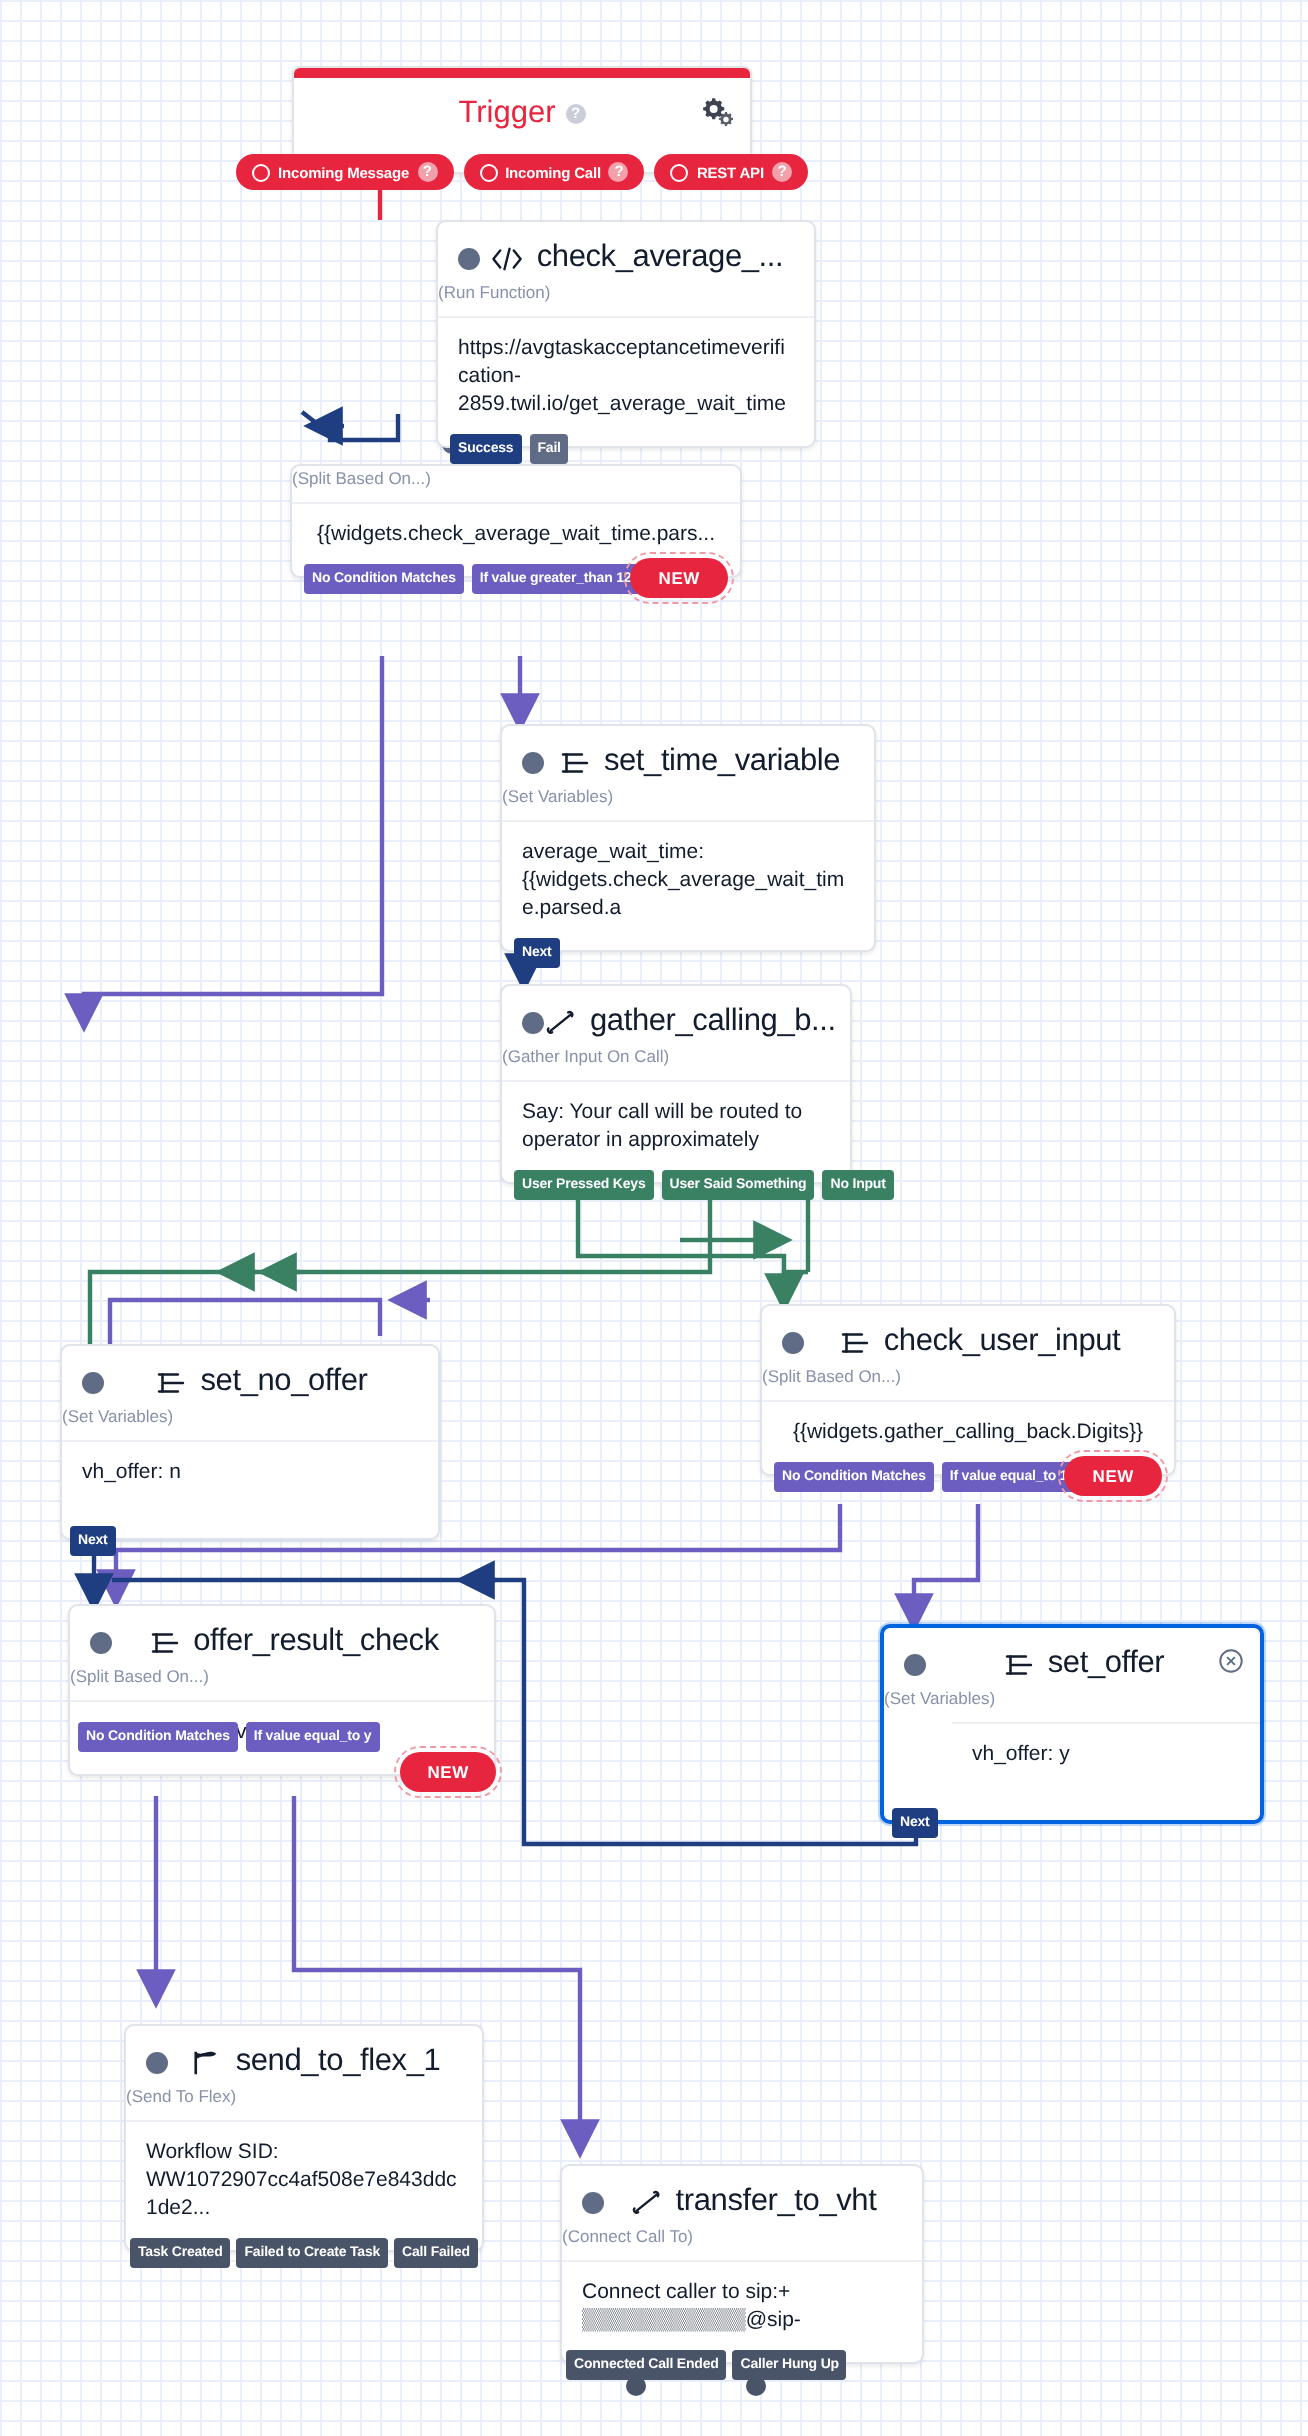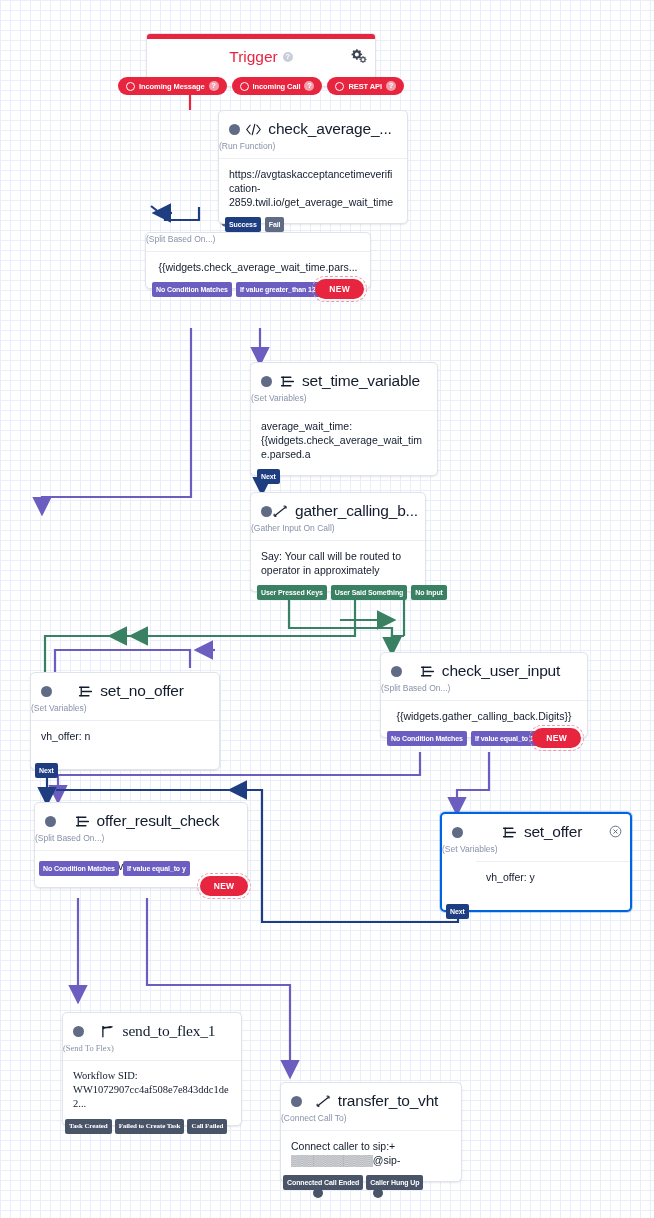--- a/index.html
+++ b/index.html
@@ -354,21 +354,21 @@
           </svg>
       </span>
     </div>
     <div class="w-sub">(Set Variables)</div>
     <div class="w-body" style="padding-bottom:26px;margin-left:34px;">vh_offer: y</div>
     <div class="ports" style="left:4px;">
       <span class="port blue">Next</span>
     </div>
   </div>
 
-  <div class="widget" style="left:62px;top:1012px;width:178px;font-family:Liberation Serif, serif;">
+  <div class="widget" style="left:62px;top:1012px;width:178px;">
     <div class="w-head">
       <span class="dot"></span>
       <span class="w-titlewrap">
         <span class="w-icon">
           <svg viewBox="0 0 18 16" width="17" height="15" fill="#121c2d">
               <path d="M3 2 L3 14 M3 2 C6 5 10 0 14 3 C11 6 7 3 3 6 Z"></path>
               <path d="M3 2 L3 14" stroke="#121c2d" stroke-width="1.4"></path>
             </svg>
         </span>
         <span class="w-title">send_to_flex_1</span>

